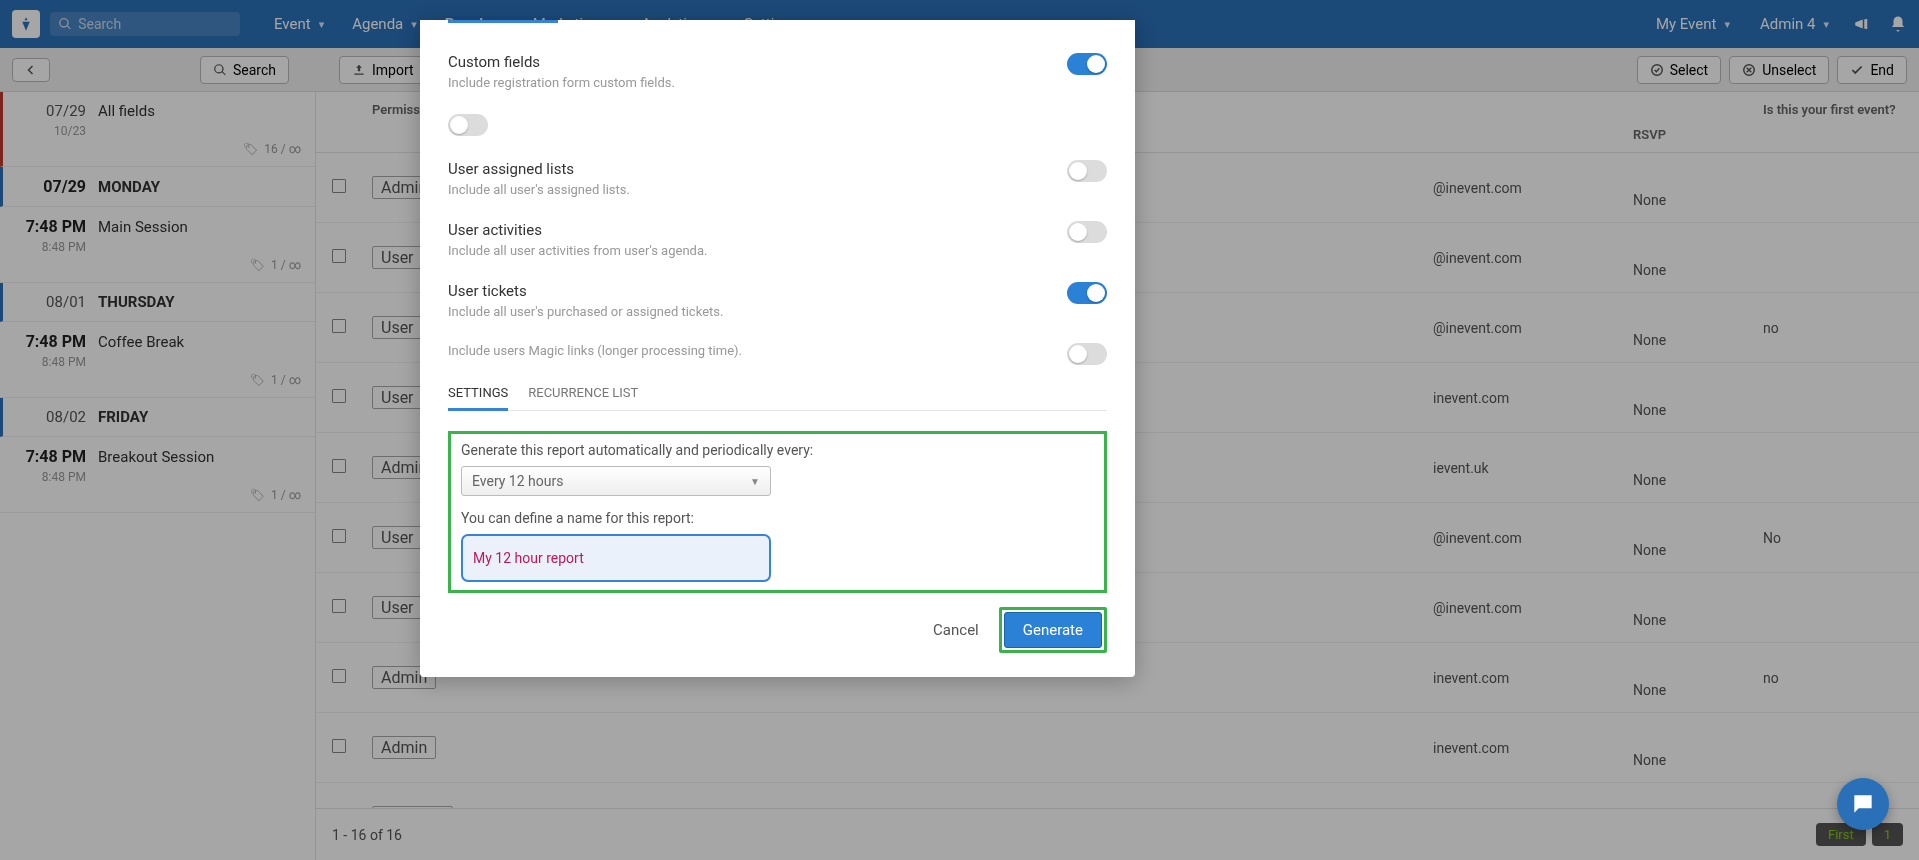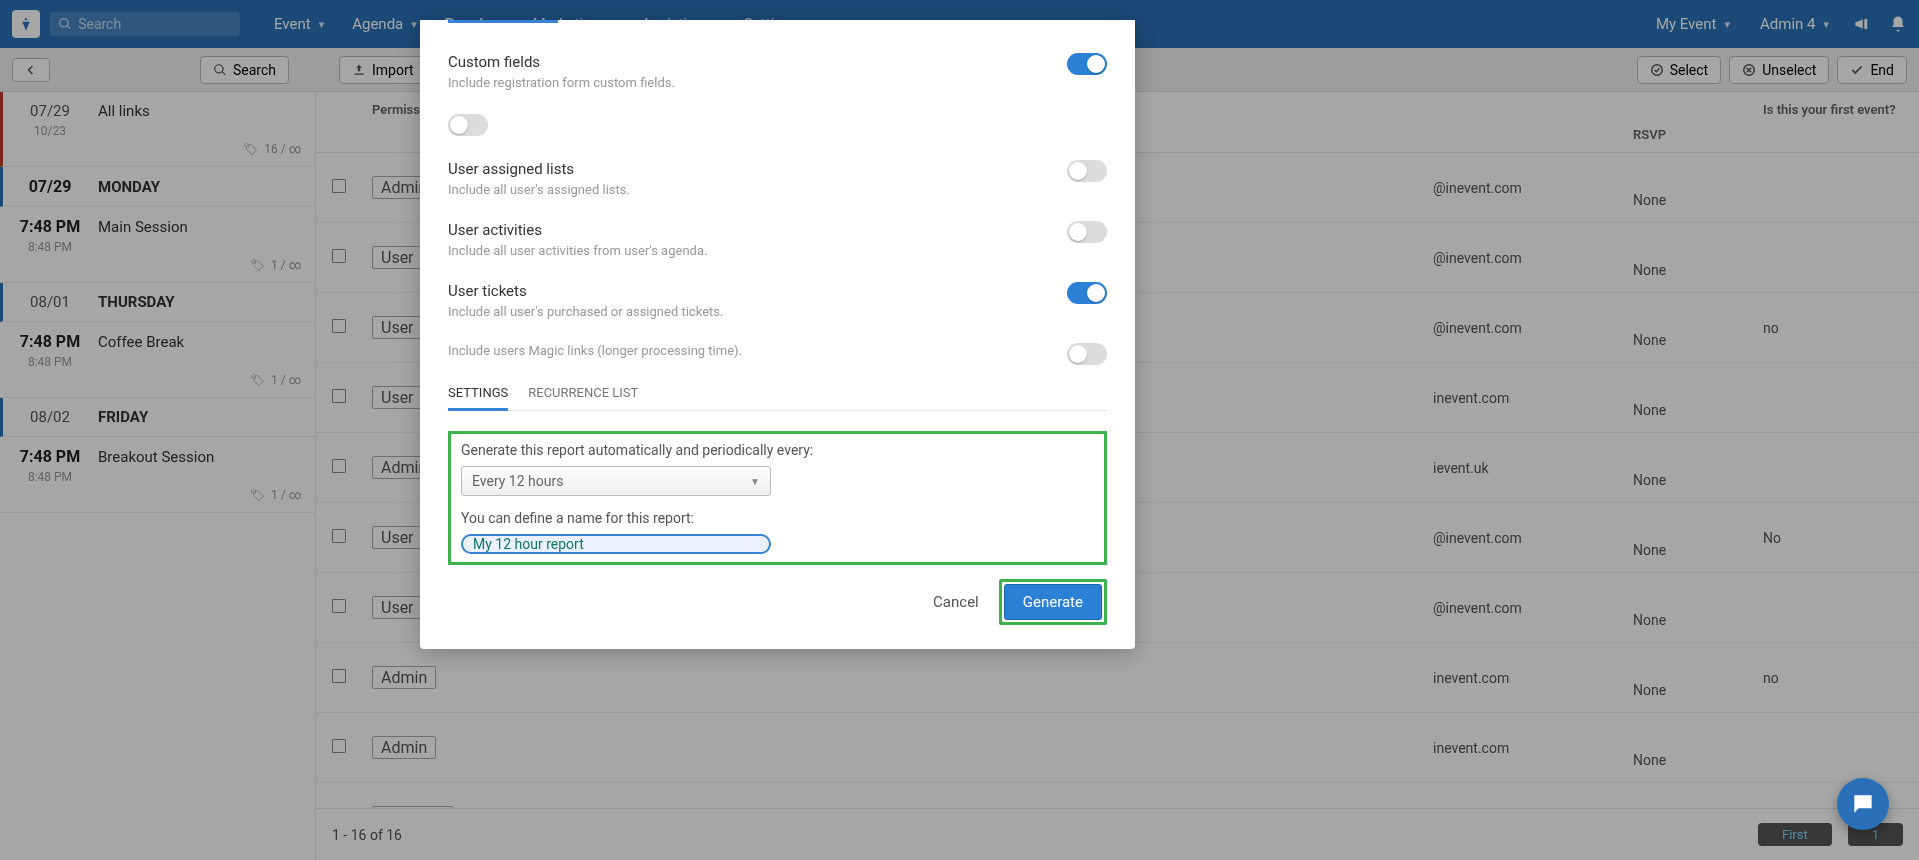--- a/index.html
+++ b/index.html
@@ -30,41 +30,41 @@
 
 .content { display: flex; height: calc(100% - 92px); }
 .sidebar { width: 316px; background: #fff; border-right: 1px solid #e5e5e5; overflow-y: auto; }
 .main { flex: 1; background: #fff; display: flex; flex-direction: column; }
 
 
 .srow { border-bottom: 1px solid #eee; padding: 10px 14px; position: relative; }
 .srow.hl { border-left: 3px solid #c0392b; padding-left: 11px; }
 .srow.hl2 { border-left: 3px solid #2a70b8; padding-left: 11px; }
 .srow .line1 { display: flex; align-items: center; gap: 12px; }
-.sdate { width: 72px; text-align: center; font-size: 15px; color: #555; }
+.sdate { width: 72px; text-align: right; font-size: 15px; color: #555; }
 .sdate.b { font-weight: 700; color: #222; font-size: 16px; }
 .stitle { font-size: 15px; color: #333; }
 .stitle.b { font-weight: 700; }
 .ssub { font-size: 12px; color: #999; margin-top: 4px; margin-left: 0; }
 .tagline { display: flex; justify-content: flex-end; align-items: center; gap: 6px; font-size: 12px; color: #999; margin-top: 4px; }
 
 
 .thead { display: flex; padding: 10px 16px; font-size: 13px; color: #666; font-weight: 600; border-bottom: 1px solid #e5e5e5; }
 .tbody { overflow-y: auto; }
 .trow { display: flex; align-items: center; padding: 14px 16px; border-bottom: 1px solid #f0f0f0; font-size: 14px; color: #555; }
 .tcell-ck { width: 40px; }
 .tcell-perm { width: 110px; }
 .tcell-gap { flex: 1; }
 .tcell-email { width: 200px; }
 .tcell-rsvp { width: 130px; margin-top: 25px; }
 .tcell-first { width: 140px; }
 .permbadge { border: 1px solid #aaa; padding: 1px 8px; font-size: 16px; color: #555; border-radius: 2px; display: inline-block; }
 .checkbox { width: 14px; height: 14px; border: 1.5px solid #888; display: inline-block; border-radius: 1px; }
 .tfoot { padding: 14px 16px; display: flex; align-items: center; font-size: 14px; color: #555; border-top: 1px solid #e5e5e5; }
-.pagebtn { background: #555; color: #7dd3fc; padding: 4px 24px; border: none; border-radius: 4px; margin-left: 16px; font-size: 13px; }
+.pagebtn { background: #555; color: #84cc16; padding: 4px 12px; border: none; border-radius: 4px; margin-left: 6px; font-size: 13px; }
 
 
 .modal-overlay { position: fixed; inset: 0; background: rgba(0,0,0,0.35); z-index: 10; }
 .modal { position: absolute; left: 420px; top: 0; width: 715px; background: #fff; border-radius: 0 0 4px 4px; padding: 0 28px 24px 28px; max-height: 680px; overflow-y: auto; box-shadow: 0 4px 24px rgba(0,0,0,0.25); margin-top: 20px; }
 .modal-tab-line { height: 3px; background: #3783d6; width: 110px; margin-bottom: 18px; }
 
 .mrow { display: flex; align-items: flex-start; padding: 12px 0; }
 .mrow .mtxt { flex: 1; }
 .mtitle { font-size: 15px; color: #333; margin-bottom: 4px; }
 .mdesc { font-size: 13px; color: #999; }
@@ -76,21 +76,21 @@
 
 .section-h { font-size: 22px; font-weight: 700; color: #333; margin: 16px 0 18px 0; }
 
 .tabs { display: flex; gap: 20px; border-bottom: 1px solid #e5e5e5; margin-bottom: 20px; }
 .tab { padding: 8px 0; font-size: 13px; color: #777; cursor: pointer; }
 .tab.active { color: #333; border-bottom: 3px solid #3783d6; margin-bottom: -1px; }
 
 .green-box { border: 3px solid #3bb24b; padding: 8px 10px; margin-bottom: 12px; }
 .label { font-size: 14px; color: #555; margin-bottom: 8px; }
 .select { width: 310px; border: 1px solid #bbb; background: linear-gradient(#fff,#eee); padding: 6px 10px; font-size: 14px; color: #666; border-radius: 3px; display: flex; justify-content: space-between; align-items: center; }
-.textin { width: 310px; border: 2px solid #3783d6; padding: 0 10px; font-size: 14px; color: #0f766e; border-radius: 15px; outline: none; background: #eaf1fb; }
+.textin { width: 310px; border: 2px solid #3783d6; padding: 14px 10px; font-size: 14px; color: #be185d; border-radius: 7px; outline: none; background: #eaf1fb; }
 
 .modal-foot { display: flex; justify-content: flex-end; align-items: center; gap: 14px; margin-top: 14px; }
 .btn-cancel { background: none; border: none; font-size: 15px; color: #555; cursor: pointer; padding: 8px 6px; }
 .btn-primary-wrap { border: 3px solid #3bb24b; padding: 2px; border-radius: 2px; }
 .btn-primary { background: #2a81d6; border: 1px solid #1565a8; color: #fff; font-size: 15px; padding: 8px 18px; border-radius: 3px; cursor: pointer; }
 
 .fab { position: fixed; right: 30px; bottom: 30px; width: 52px; height: 52px; background: #2a70b8; border-radius: 50%; display: flex; align-items: center; justify-content: center; z-index: 20; box-shadow: 0 4px 12px rgba(0,0,0,0.3); }
 .fab svg { width: 26px; height: 26px; fill: #fff; }
 </style>
 </head>
@@ -193,21 +193,21 @@
       </svg>
       <span>End</span>
     </button>
 </div>
 
 <div class="content">
   <div class="sidebar" id="sidebar">
       <div class="srow hl">
         <div class="line1">
           <div class="sdate ">07/29</div>
-          <div class="stitle ">All links</div>
+          <div class="stitle ">All fields</div>
         </div>
         <div class="line1">
           <div class="sdate ssub">10/23</div>
           <div style="flex:1"></div>
         </div>
         <div class="tagline">
           <span>🏷</span>
           <span>16 / ∞</span>
         </div>
       </div>

